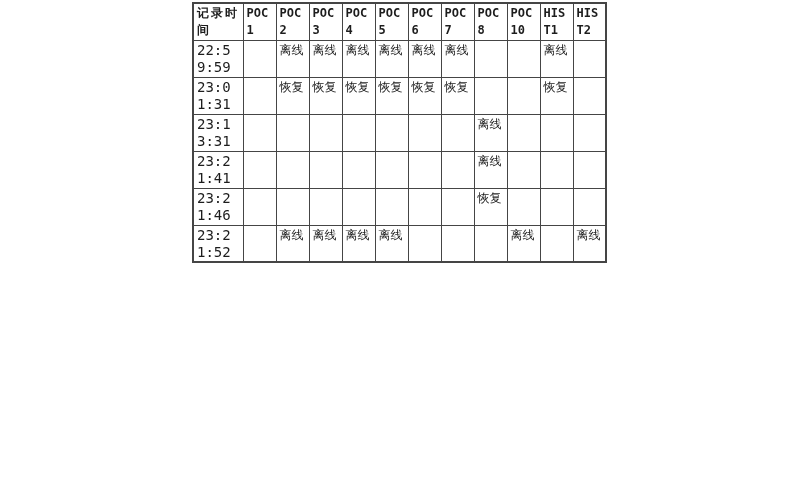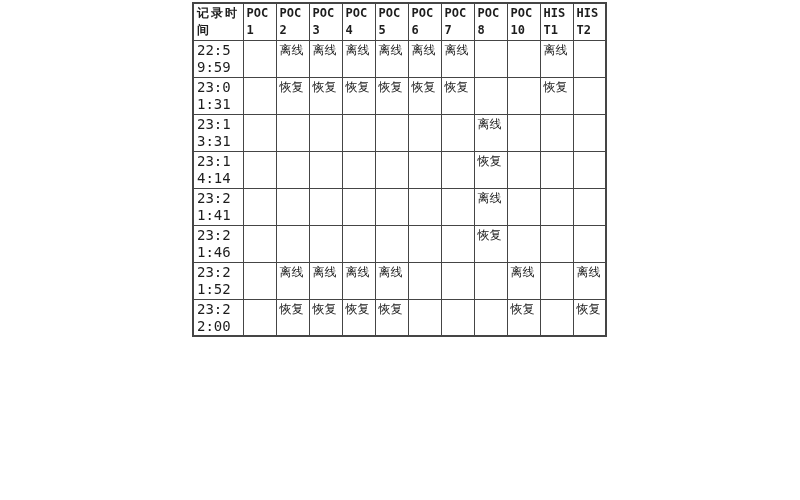--- a/index.html
+++ b/index.html
@@ -127,34 +127,20 @@
           <td class="status-cell"></td>
           <td class="status-cell"></td>
           <td class="status-cell"></td>
           <td class="status-cell"></td>
           <td class="status-cell">离线</td>
           <td class="status-cell"></td>
           <td class="status-cell"></td>
           <td class="status-cell"></td>
         </tr>
         <tr>
-          <td class="time-cell">23:14:14</td>
-          <td class="status-cell"></td>
-          <td class="status-cell"></td>
-          <td class="status-cell"></td>
-          <td class="status-cell"></td>
-          <td class="status-cell"></td>
-          <td class="status-cell"></td>
-          <td class="status-cell"></td>
-          <td class="status-cell">恢复</td>
-          <td class="status-cell"></td>
-          <td class="status-cell"></td>
-          <td class="status-cell"></td>
-        </tr>
-        <tr>
           <td class="time-cell">23:21:41</td>
           <td class="status-cell"></td>
           <td class="status-cell"></td>
           <td class="status-cell"></td>
           <td class="status-cell"></td>
           <td class="status-cell"></td>
           <td class="status-cell"></td>
           <td class="status-cell"></td>
           <td class="status-cell">离线</td>
           <td class="status-cell"></td>
@@ -182,29 +168,15 @@
           <td class="status-cell">离线</td>
           <td class="status-cell">离线</td>
           <td class="status-cell">离线</td>
           <td class="status-cell"></td>
           <td class="status-cell"></td>
           <td class="status-cell"></td>
           <td class="status-cell">离线</td>
           <td class="status-cell"></td>
           <td class="status-cell">离线</td>
         </tr>
-        <tr>
-          <td class="time-cell">23:22:00</td>
-          <td class="status-cell"></td>
-          <td class="status-cell">恢复</td>
-          <td class="status-cell">恢复</td>
-          <td class="status-cell">恢复</td>
-          <td class="status-cell">恢复</td>
-          <td class="status-cell"></td>
-          <td class="status-cell"></td>
-          <td class="status-cell"></td>
-          <td class="status-cell">恢复</td>
-          <td class="status-cell"></td>
-          <td class="status-cell">恢复</td>
-        </tr>
       </tbody>
   </table>
 </div>
 
 </body></html>

